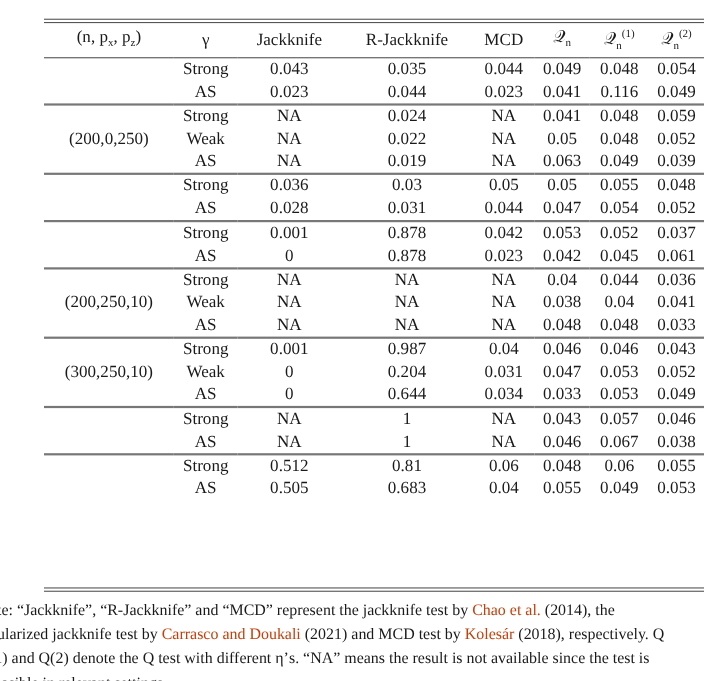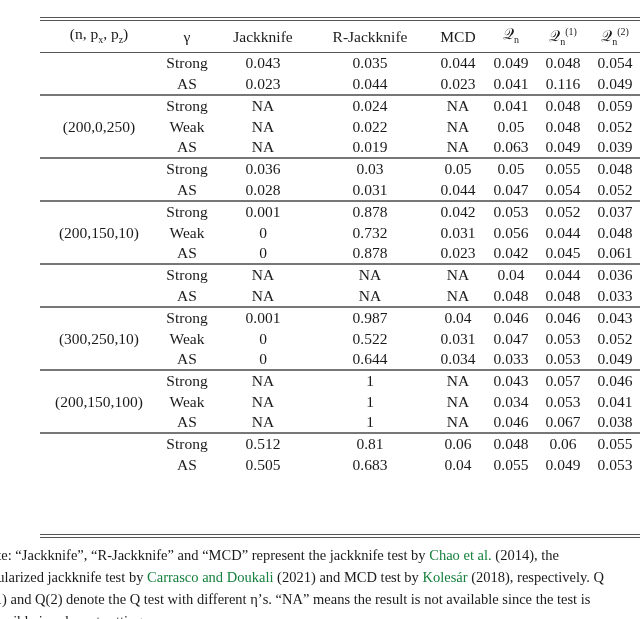--- a/index.html
+++ b/index.html
@@ -9,21 +9,21 @@
   table { position:absolute; left:40px; top:22px; width:600px; border-collapse:collapse;
           font-family:"Liberation Serif","DejaVu Serif",serif; font-size:15.5px; }
   td, th { font-weight:normal; text-align:center; padding:0; height:20.4px; line-height:20px; white-space:nowrap; }
   th { height:24px; }
   .hdr { border-bottom:1.3px solid #555; }
   .sep td { border-top:2.5px double #777; }
   .math { }
   sup { font-size:10px; }
   sub { font-size:10px; }
   .note { position:absolute; left:-10px; font-family:"Liberation Serif","DejaVu Serif",serif; font-size:14.5px; white-space:nowrap; }
-  .link { color:#15803d;text-align:right; }
+  .link { color:#c2410c;text-align:right; }
 </style>
 </head>
 <body>
 
 <div class="rule" style="top:17px;height:1px;"></div>
 <div class="rule" style="top:20px;height:1px;"></div>
 
 <table>
   <thead>
     <tr class="hdr">
@@ -112,50 +112,50 @@
         <td></td>
         <td>Strong</td>
         <td>0.001</td>
         <td>0.878</td>
         <td>0.042</td>
         <td>0.053</td>
         <td>0.052</td>
         <td>0.037</td>
       </tr>
       <tr>
-        <td>(200,150,10)</td>
-        <td>Weak</td>
-        <td>0</td>
-        <td>0.732</td>
-        <td>0.031</td>
-        <td>0.056</td>
-        <td>0.044</td>
-        <td>0.048</td>
-      </tr>
-      <tr>
         <td></td>
         <td>AS</td>
         <td>0</td>
         <td>0.878</td>
         <td>0.023</td>
         <td>0.042</td>
         <td>0.045</td>
         <td>0.061</td>
       </tr>
       <tr class="sep">
         <td></td>
         <td>Strong</td>
         <td>NA</td>
         <td>NA</td>
         <td>NA</td>
         <td>0.04</td>
         <td>0.044</td>
         <td>0.036</td>
       </tr>
       <tr>
+        <td>(200,250,10)</td>
+        <td>Weak</td>
+        <td>NA</td>
+        <td>NA</td>
+        <td>NA</td>
+        <td>0.038</td>
+        <td>0.04</td>
+        <td>0.041</td>
+      </tr>
+      <tr>
         <td></td>
         <td>AS</td>
         <td>NA</td>
         <td>NA</td>
         <td>NA</td>
         <td>0.048</td>
         <td>0.048</td>
         <td>0.033</td>
       </tr>
       <tr class="sep">
@@ -165,21 +165,21 @@
         <td>0.987</td>
         <td>0.04</td>
         <td>0.046</td>
         <td>0.046</td>
         <td>0.043</td>
       </tr>
       <tr>
         <td>(300,250,10)</td>
         <td>Weak</td>
         <td>0</td>
-        <td>0.522</td>
+        <td>0.204</td>
         <td>0.031</td>
         <td>0.047</td>
         <td>0.053</td>
         <td>0.052</td>
       </tr>
       <tr>
         <td></td>
         <td>AS</td>
         <td>0</td>
         <td>0.644</td>
@@ -192,30 +192,20 @@
         <td></td>
         <td>Strong</td>
         <td>NA</td>
         <td>1</td>
         <td>NA</td>
         <td>0.043</td>
         <td>0.057</td>
         <td>0.046</td>
       </tr>
       <tr>
-        <td>(200,150,100)</td>
-        <td>Weak</td>
-        <td>NA</td>
-        <td>1</td>
-        <td>NA</td>
-        <td>0.034</td>
-        <td>0.053</td>
-        <td>0.041</td>
-      </tr>
-      <tr>
         <td></td>
         <td>AS</td>
         <td>NA</td>
         <td>1</td>
         <td>NA</td>
         <td>0.046</td>
         <td>0.067</td>
         <td>0.038</td>
       </tr>
       <tr class="sep">

